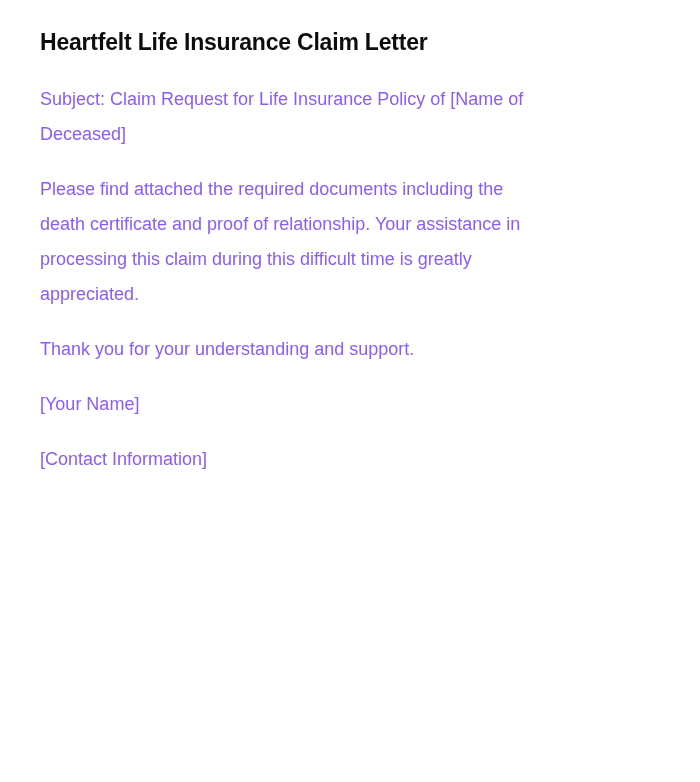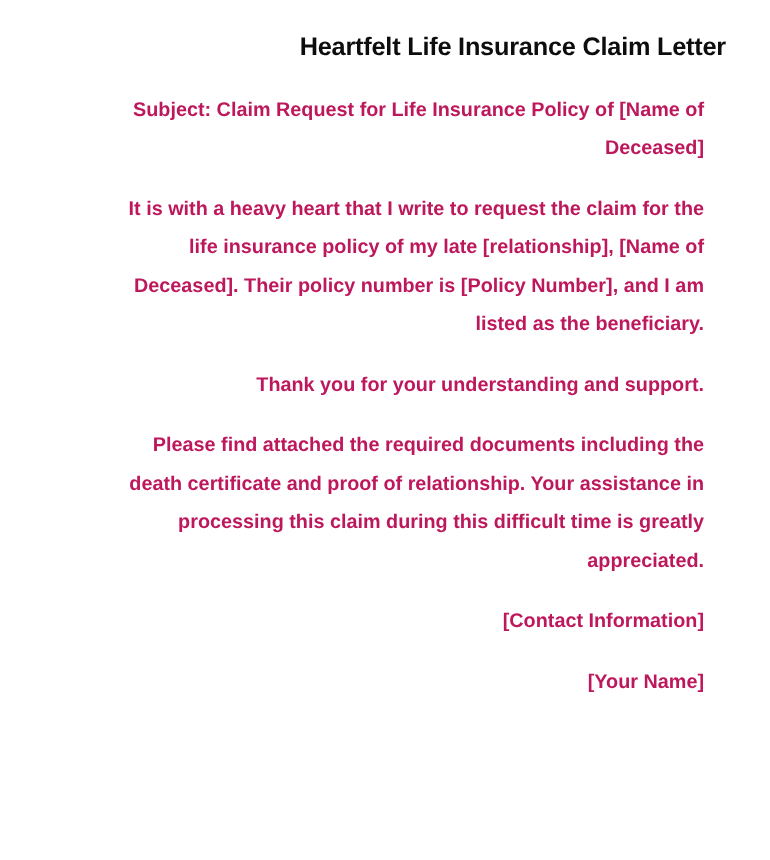--- a/index.html
+++ b/index.html
@@ -11,59 +11,54 @@
     height: 782px;
     background: #ffffff;
     font-family: "Liberation Sans", "DejaVu Sans", sans-serif;
     overflow: hidden;
   }
   .document {
     box-sizing: border-box;
     width: 700px;
     height: 782px;
     padding: 28px 40px 0 40px;
-    text-align: right;
   }
   .doc-title {
     margin: 0 0 26px 0;
     font-size: 23px;
     line-height: 28px;
     font-weight: 700;
     color: #0d0d0d;
     letter-spacing: -0.2px;
   }
   .doc-paragraph {
     margin: 0 0 20px 0;
     max-width: 600px;
     font-size: 18px;
     line-height: 35px;
-    font-weight: 700;
-    color: #be185d;
+    font-weight: 400;
+    color: #8b5cf6;
     white-space: pre-line; 
   }
 </style>
 </head>
 <body>
 
 <div class="document">
   <h1 class="doc-title">Heartfelt Life Insurance Claim Letter</h1>
 
   <p class="doc-paragraph">Subject: Claim Request for Life Insurance Policy of [Name of
 Deceased]</p>
 
 
-  <p class="doc-paragraph">It is with a heavy heart that I write to request the claim for the
-life insurance policy of my late [relationship], [Name of
-Deceased]. Their policy number is [Policy Number], and I am
-listed as the beneficiary.</p>
-
-  <p class="doc-paragraph">Thank you for your understanding and support.</p>
 
   <p class="doc-paragraph">Please find attached the required documents including the
 death certificate and proof of relationship. Your assistance in
 processing this claim during this difficult time is greatly
 appreciated.</p>
 
+  <p class="doc-paragraph">Thank you for your understanding and support.</p>
+
+
+  <p class="doc-paragraph">[Your Name]</p>
 
   <p class="doc-paragraph">[Contact Information]</p>
-
-  <p class="doc-paragraph">[Your Name]</p>
 </div>
 
 </body></html>

